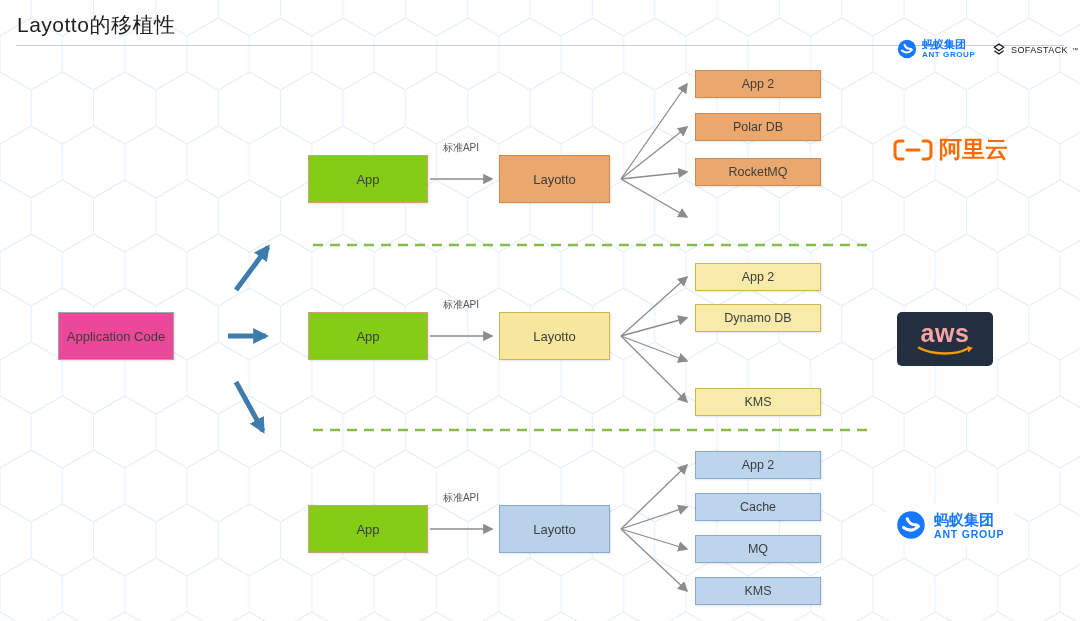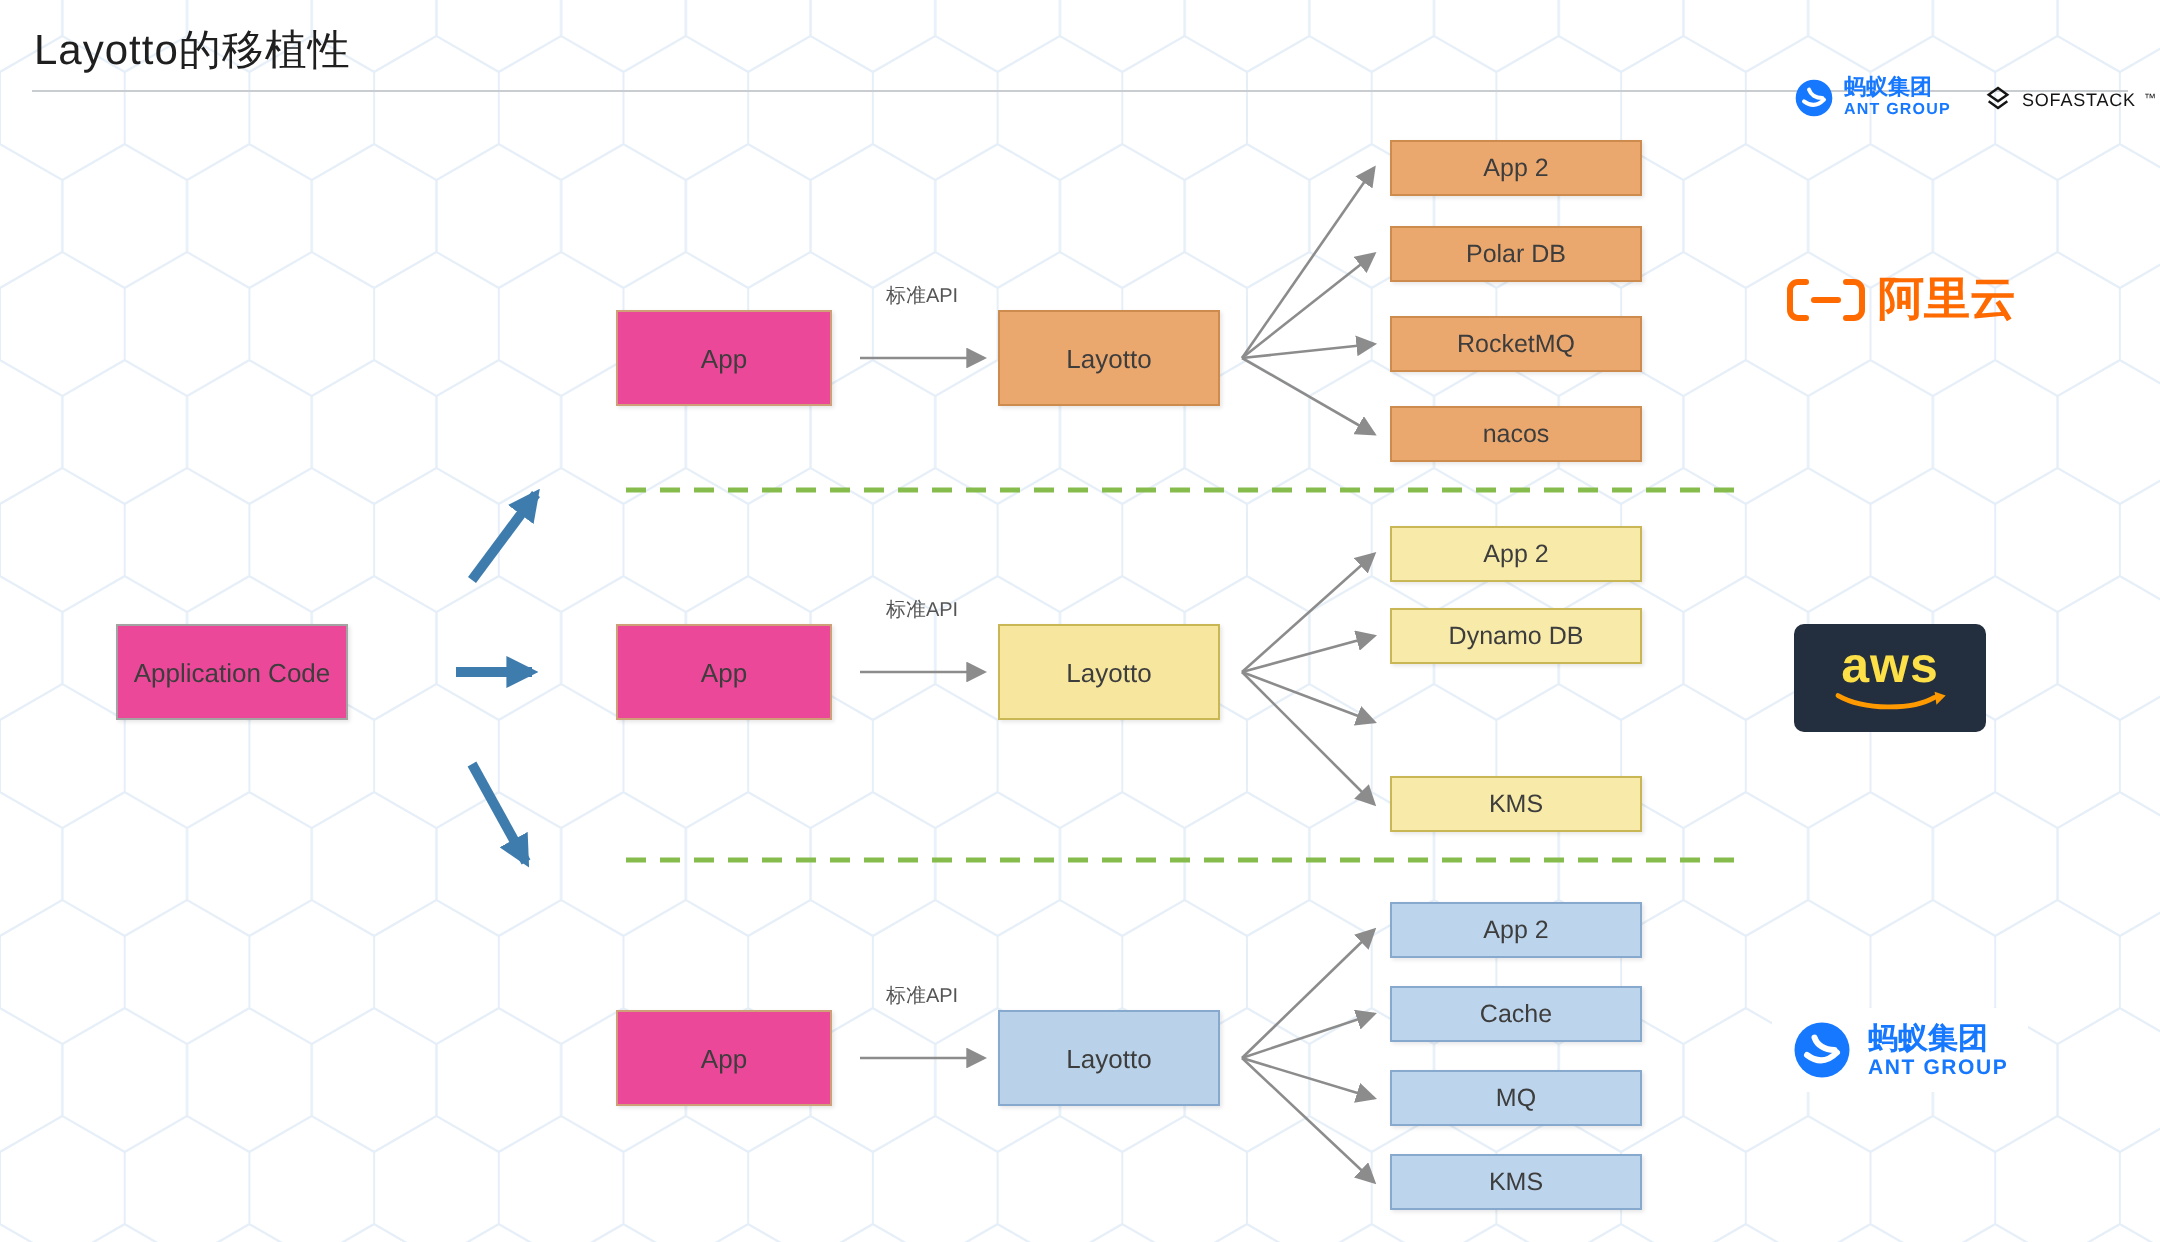--- a/index.html
+++ b/index.html
@@ -9,21 +9,21 @@
   }
   .bg{position:absolute;left:0;top:0;z-index:0;}
   .connectors{position:absolute;left:0;top:0;z-index:1;}
 
   .title{position:absolute;left:17px;top:11px;font-size:21px;font-weight:400;color:#1f1f1f;letter-spacing:.5px;z-index:3;}
   .divider{position:absolute;left:16px;right:16px;top:45px;border-top:1px solid #c9ccd1;z-index:2;}
 
   .box{position:absolute;display:flex;align-items:center;justify-content:center;
        box-sizing:border-box;font-size:13px;color:#3d3d3d;z-index:2;
        box-shadow:1px 1px 2px rgba(0,0,0,.10);}
-  .app-box{width:108px;height:48px;background:#ec4899;border:1px solid #cfa077;}
+  .app-box{width:120px;height:48px;background:#84cc16;border:1px solid #cfa077;}
   .layotto{width:111px;height:48px;}
   .lay1{background:#eba86e;border:1px solid #cd8b4e;}
   .lay2{background:#f7e79e;border:1px solid #c9b654;}
   .lay3{background:#b9d2ea;border:1px solid #86a9cd;}
   .target{width:126px;height:28px;font-size:12.5px;}
   .t1{background:#eba86e;border:1px solid #cd8b4e;}
   .t2{background:#f8eaa8;border:1px solid #c9b654;}
   .t3{background:#bcd4ec;border:1px solid #86a9cd;}
   .source{width:116px;height:48px;background:#ec4899;border:1px solid #a3a3a3;font-size:13px;}
 
@@ -34,21 +34,21 @@
   .logo-ant-top .en{font-size:8px;font-weight:700;color:#1678ff;letter-spacing:.6px;line-height:9px;}
   .logo-sofa{position:absolute;left:991px;top:42px;display:flex;align-items:center;gap:4px;z-index:3;}
   .logo-sofa .txt{font-size:9px;font-weight:400;color:#141414;letter-spacing:.4px;}
   .logo-sofa .tm{font-size:6px;color:#141414;vertical-align:super;}
 
   .logo-aliyun{position:absolute;left:893px;top:134px;display:flex;align-items:center;gap:6px;z-index:2;}
   .logo-aliyun .txt{font-size:23px;font-weight:700;color:#ff6a00;}
 
   .logo-aws{position:absolute;left:897px;top:312px;width:96px;height:54px;background:#232f3e;border-radius:5px;
             display:flex;flex-direction:column;align-items:center;justify-content:center;z-index:2;}
-  .logo-aws .txt{font-size:25px;font-weight:700;color:#fde047;line-height:24px;letter-spacing:.5px;}
+  .logo-aws .txt{font-size:25px;font-weight:700;color:#fca5a5;line-height:24px;letter-spacing:.5px;}
 
   .logo-ant-bottom{position:absolute;left:886px;top:504px;display:flex;align-items:center;gap:8px;
                    background:#ffffff;padding:6px 10px;z-index:2;}
   .logo-ant-bottom .cn{font-size:15px;font-weight:700;color:#1678ff;line-height:17px;}
   .logo-ant-bottom .en{font-size:10.5px;font-weight:700;color:#1678ff;letter-spacing:.8px;line-height:12px;}
 </style>
 </head>
 <body>
 
 <div class="stage">
@@ -138,21 +138,20 @@
   </svg>
 
   <div class="box source" style="left:58px;top:312px">Application Code</div>
 
   <div class="box app-box" style="left:308px;top:155px">App</div>
   <div class="api-label" style="left:429px;top:141px">标准API</div>
   <div class="box layotto lay1" style="left:499px;top:155px">Layotto</div>
   <div class="box target t1" style="left:695px;top:70px">App 2</div>
   <div class="box target t1" style="left:695px;top:158px">RocketMQ</div>
   <div class="box target t1" style="left:695px;top:113px">Polar DB</div>
-  <div class="box target t1" style="left:695px;top:203px">nacos</div>
 
   <div class="logo-aliyun">
     <svg width="40" height="26" viewBox="0 0 40 24" fill="none" stroke="#ff6a00" stroke-width="3" stroke-linecap="round">
       <path d="M10 3H6a4 4 0 0 0-4 4v10a4 4 0 0 0 4 4h4"></path>
       <path d="M30 3h4a4 4 0 0 1 4 4v10a4 4 0 0 1-4 4h-4"></path>
       <path d="M14 12h12"></path>
     </svg>
     <span class="txt">阿里云</span>
   </div>
 

